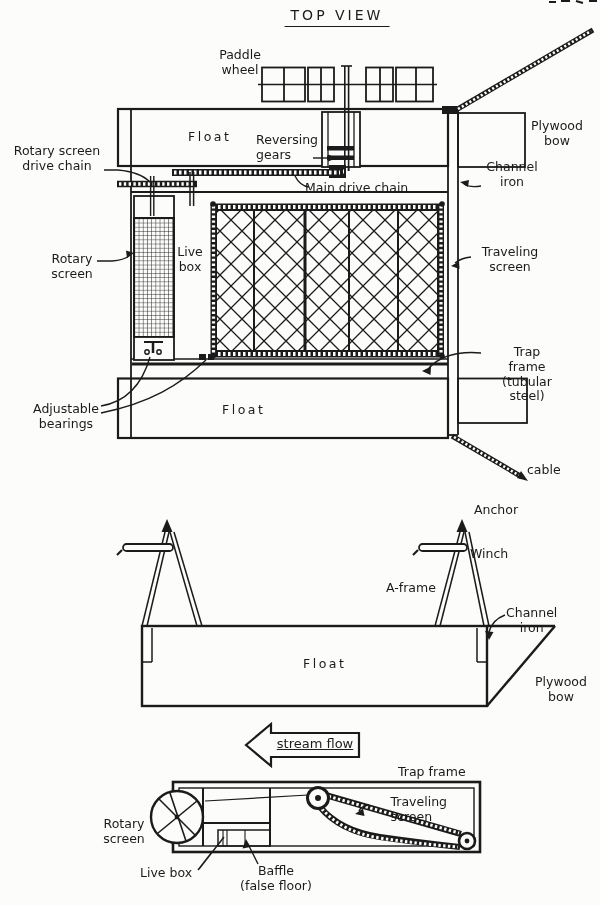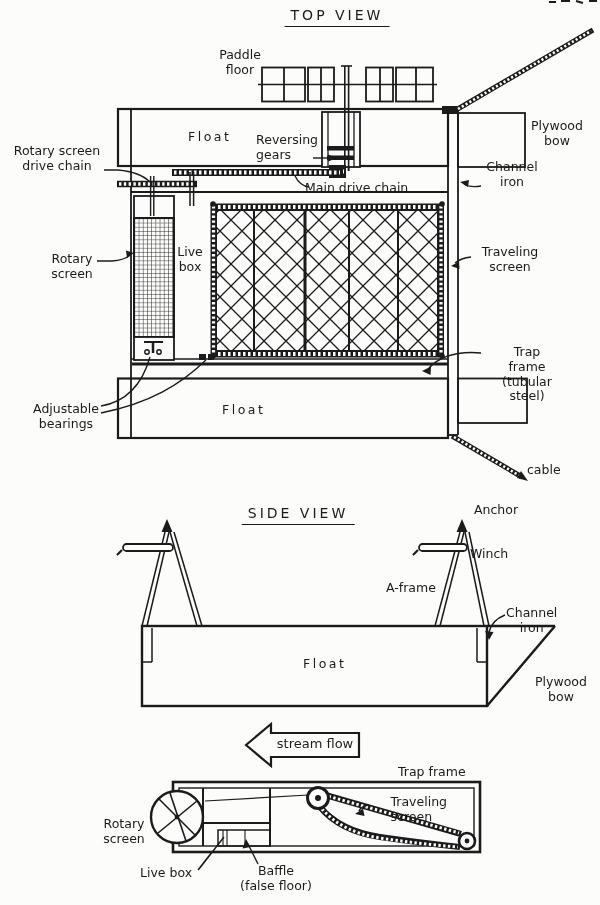--- a/index.html
+++ b/index.html
@@ -243,21 +243,21 @@
       <path d="M212 852 L198 870 M224 837 L199 869"></path>
       <path d="M258 864 L248 844"></path>
       <polygon points="246,839 242.5,848.5 250.5,847" fill="#1b1b1b" stroke="none"></polygon>
     </g>
   </g>
 </svg>
 
   <div class="lb title c" style="left:337px;top:7px;">TOP VIEW</div>
 
   <div class="lb c" style="left:240px;top:48px;">Paddle
-floor</div>
+wheel</div>
   <div class="lb sp" style="left:188px;top:130px;">Float</div>
   <div class="lb r" style="left:318px;top:133px;">Reversing
 gears</div>
   <div class="lb c" style="left:557px;top:119px;">Plywood
 bow</div>
   <div class="lb c" style="left:57px;top:144px;">Rotary screen
 drive chain</div>
   <div class="lb" style="left:305px;top:181px;">Main drive chain</div>
   <div class="lb c" style="left:512px;top:160px;">Channel
 iron</div>
@@ -268,29 +268,28 @@
   <div class="lb c" style="left:510px;top:245px;">Traveling
 screen</div>
   <div class="lb c" style="left:527px;top:345px;">Trap frame
 (tubular steel)</div>
   <div class="lb c" style="left:51px;top:402px;margin-left:15px;">Adjustable
 bearings</div>
   <div class="lb sp" style="left:222px;top:403px;">Float</div>
   <div class="lb" style="left:474px;top:463px;margin-top:40px;">Anchor</div>
   <div class="lb" style="left:527px;top:463px;">cable</div>
 
-  <div class="lb title c" style="left:298px;top:505px;">SIDE VIEW</div>
   <div class="lb" style="left:470px;top:547px;">Winch</div>
   <div class="lb" style="left:386px;top:581px;">A-frame</div>
   <div class="lb" style="left:506px;top:606px;">Channel iron</div>
   <div class="lb sp" style="left:303px;top:657px;">Float</div>
   <div class="lb c" style="left:561px;top:675px;">Plywood
 bow</div>
 
-  <div class="lb c" style="left:315px;top:736px;font-size:13px;">stream flow</div>
+  <div class="lb c" style="left:315px;top:736px;font-size:13px;text-decoration:underline;">stream flow</div>
   <div class="lb" style="left:398px;top:765px;">Trap frame</div>
   <div class="lb c" style="left:124px;top:817px;">Rotary
 screen</div>
   <div class="lb r" style="left:447px;top:795px;">Traveling
 screen</div>
   <div class="lb" style="left:140px;top:866px;">Live box</div>
   <div class="lb c" style="left:276px;top:864px;">Baffle
 (false floor)</div>
 
 </div>

